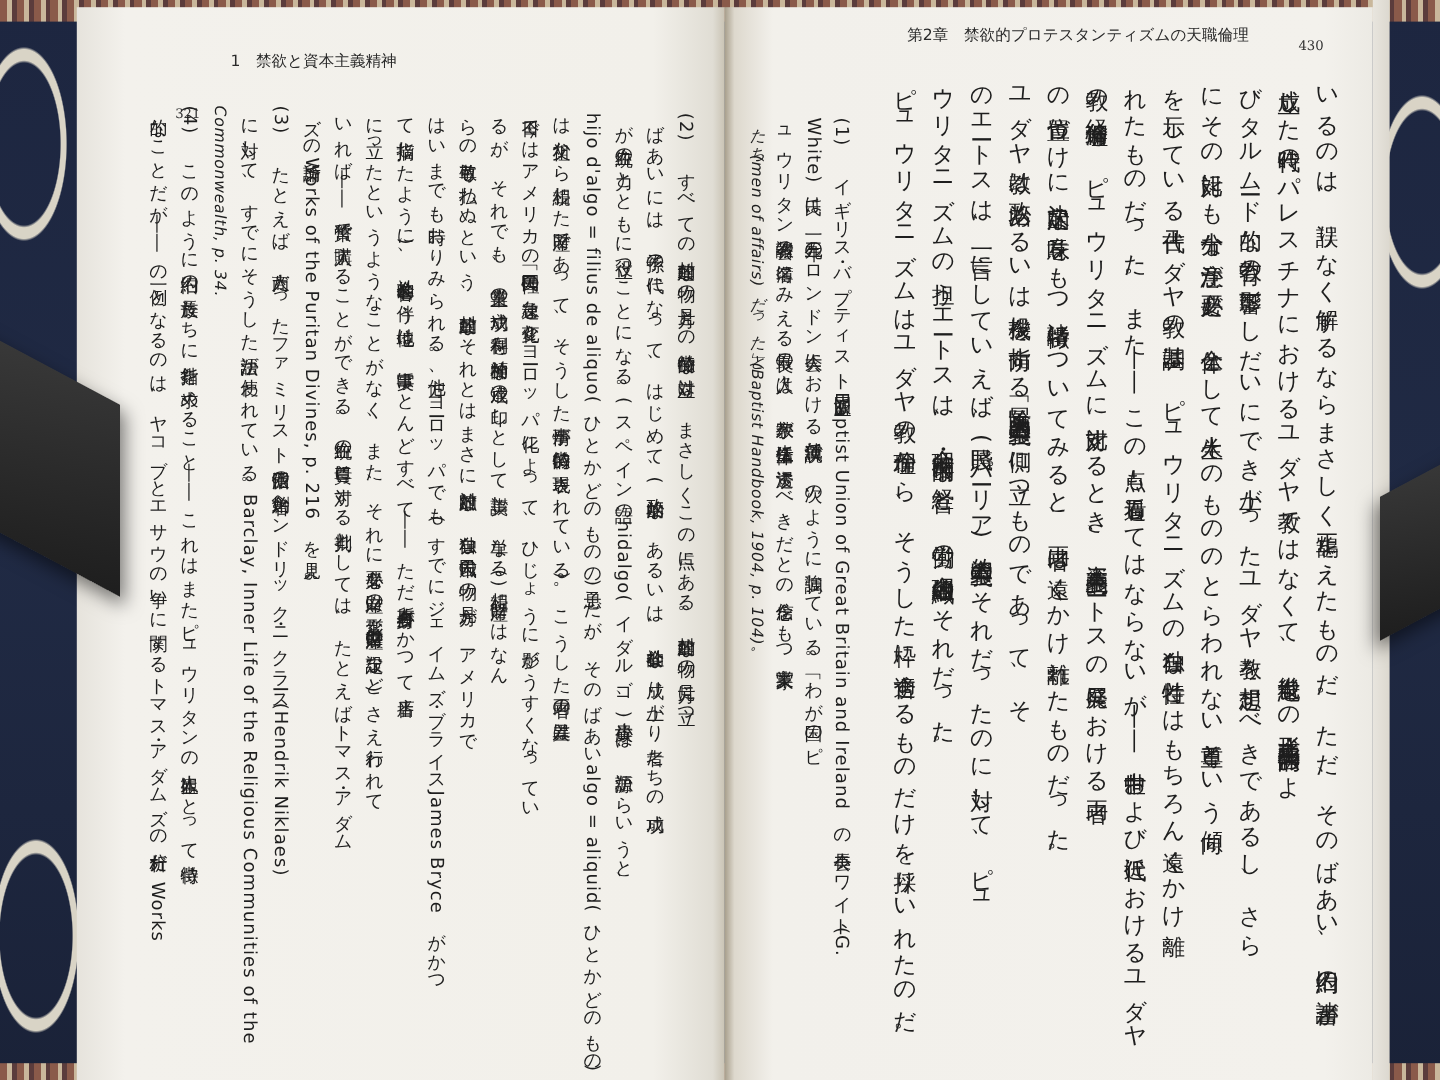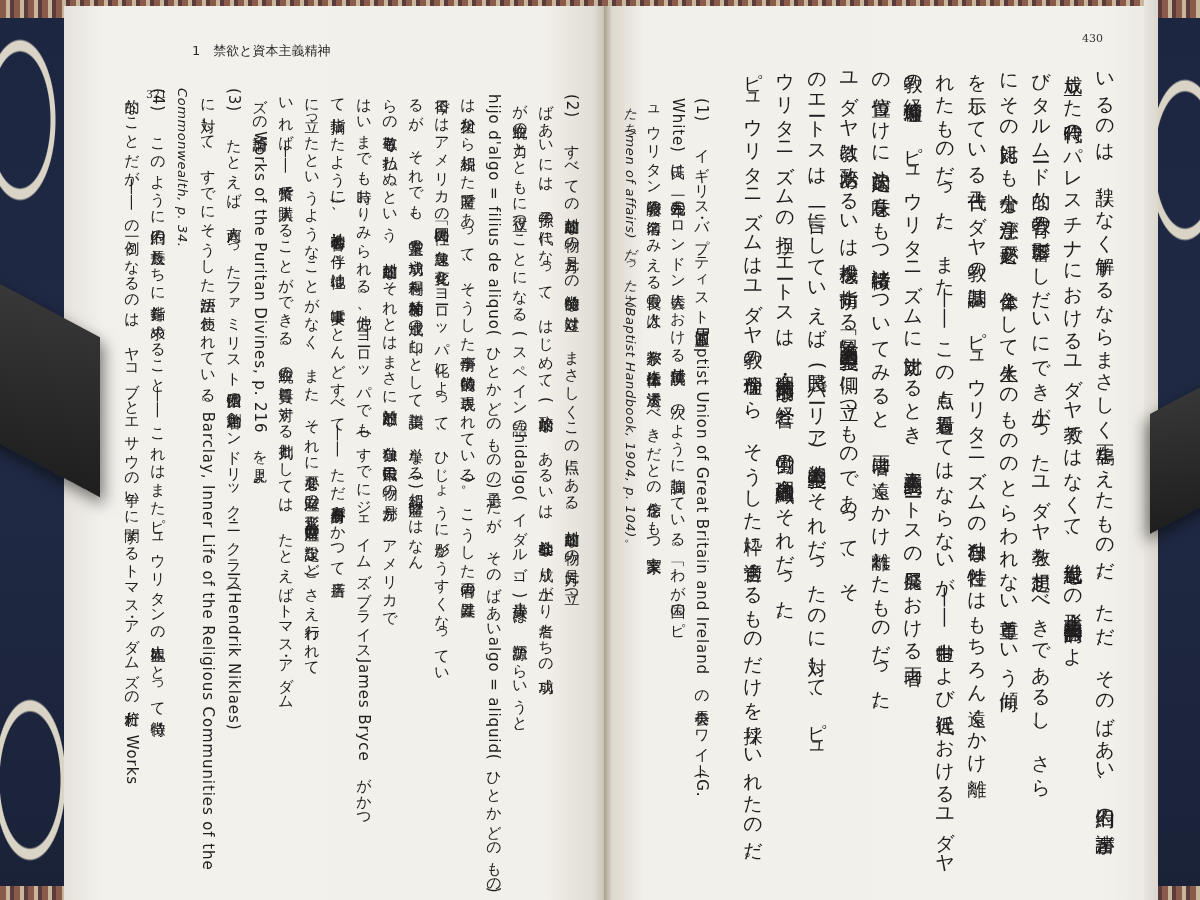--- a/index.html
+++ b/index.html
@@ -99,20 +99,21 @@
   <div class="vcol note" style="left:214px; top:82px;">いれば――貨幣で購入することができる。血統の尊貴に対する批判としては、たとえばトマス・アダム</div>
   <div class="vcol note" style="left:188px; top:82px;">ズの所論 Works of the Puritan Divines, p. 216 を見よ。</div>
   <div class="vcol note" style="left:162px; top:82px;">(3)　たとえば、商人だったファミリスト派信団の創始者ヘンドリック・ニクラース(Hendrik Niklaes)</div>
   <div class="vcol note" style="left:136px; top:82px;">に対して、すでにそうした語法が使われている。Barclay, Inner Life of the Religious Communities of the</div>
   <div class="vcol note-small" style="left:112px; top:82px;">Commonwealth, p. 34.</div>
   <div class="vcol note" style="left:86px; top:82px;">(4)　このように旧約の族長たちに指針を求めること――これはまたピュウリタンの人生観にとって特徴</div>
   <div class="vcol note" style="left:60px; top:82px;">的なことだが――の一例となるのは、ヤコブとエサウの争いに関するトマス・アダムズの分析だ。Works</div>
 </div>
 
 <div class="page page-right">
+  <span class="running-head" style="left:152px; top:14px;">第2章　禁欲的プロテスタンティズムの天職倫理</span>
   <span class="page-num" style="left:478px; top:26px;">430</span>
 
   <div class="vcol main" style="left:492px; top:54px;">いるのは、誤りなく解するならまさしく正鵠をえたものだ。ただ、そのばあい、旧約の諸書が</div>
   <div class="vcol main" style="left:460px; top:54px;">成立した時代のパレスチナにおけるユダヤ教ではなくて、幾世紀もの形式主義的・律法的およ</div>
   <div class="vcol main" style="left:428px; top:54px;">びタルムード的な教育の影響下にしだいにでき上がったユダヤ教を想起すべきであるし、さら</div>
   <div class="vcol main" style="left:396px; top:54px;">にその対比にも十分な注意が必要だ。全体として人生そのもののとらわれない尊重という傾向</div>
   <div class="vcol main" style="left:364px; top:54px;">を示している古代ユダヤ教の基調は、ピュウリタニズムの独自な特性とはもちろん遠くかけ離</div>
   <div class="vcol main" style="left:332px; top:54px;">れたものだった。また――この点も看過してはならないが――中世および近代におけるユダヤ</div>
   <div class="vcol main" style="left:300px; top:54px;">教の経済倫理も、ピュウリタニズムに対比するとき、資本主義的エートスの発展における両者</div>
   <div class="vcol main" style="left:268px; top:54px;">の位置づけに決定的な意味をもつ諸特徴についてみると、両者は遠くかけ離れたものだった。</div>

